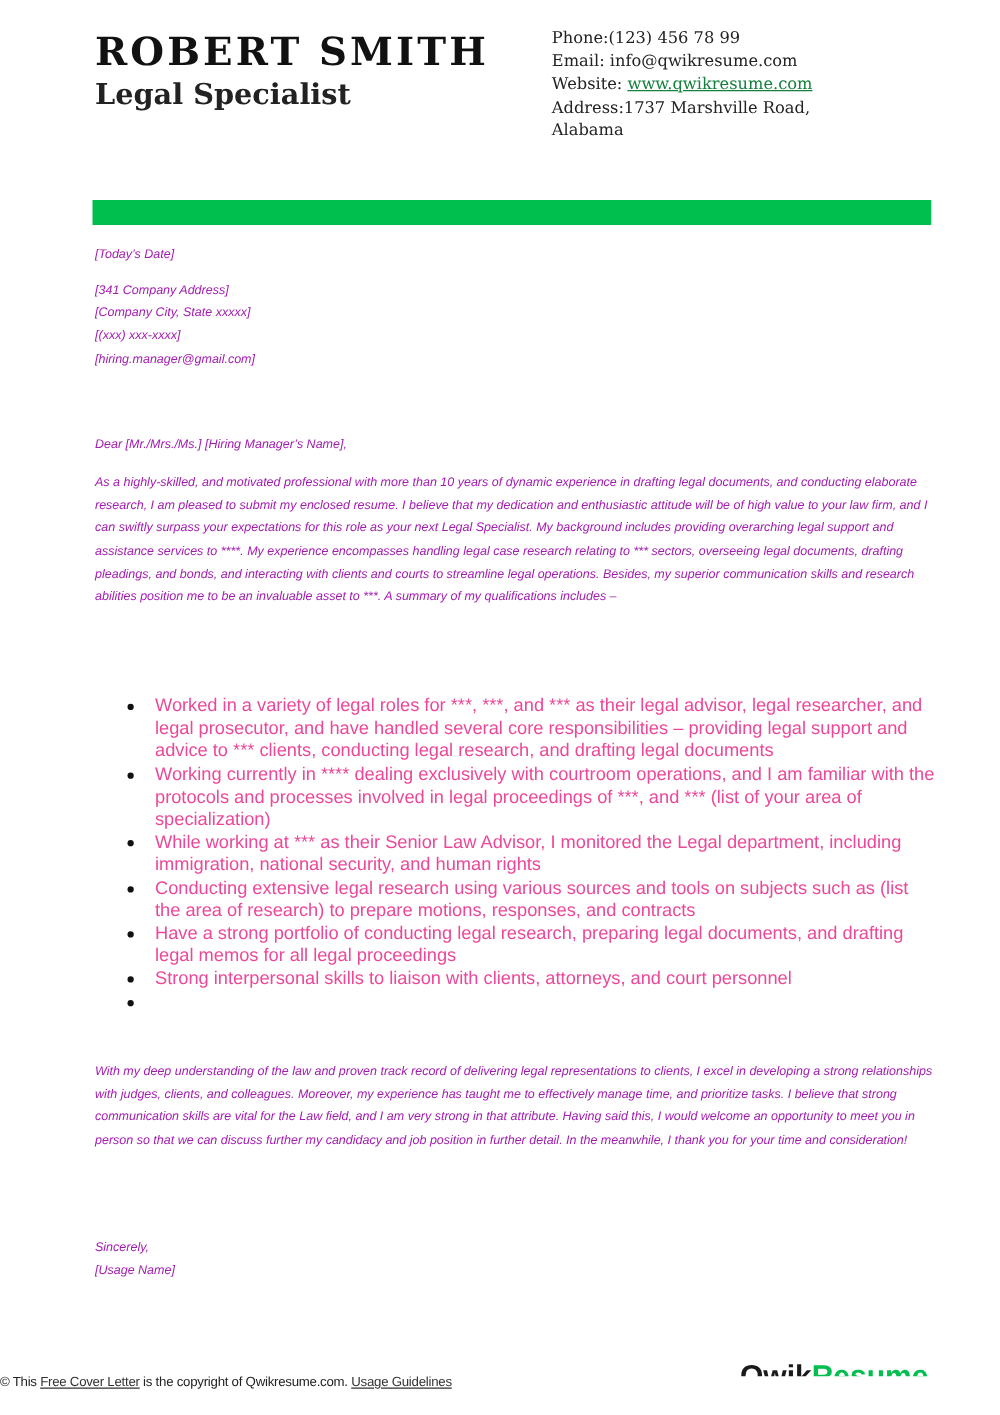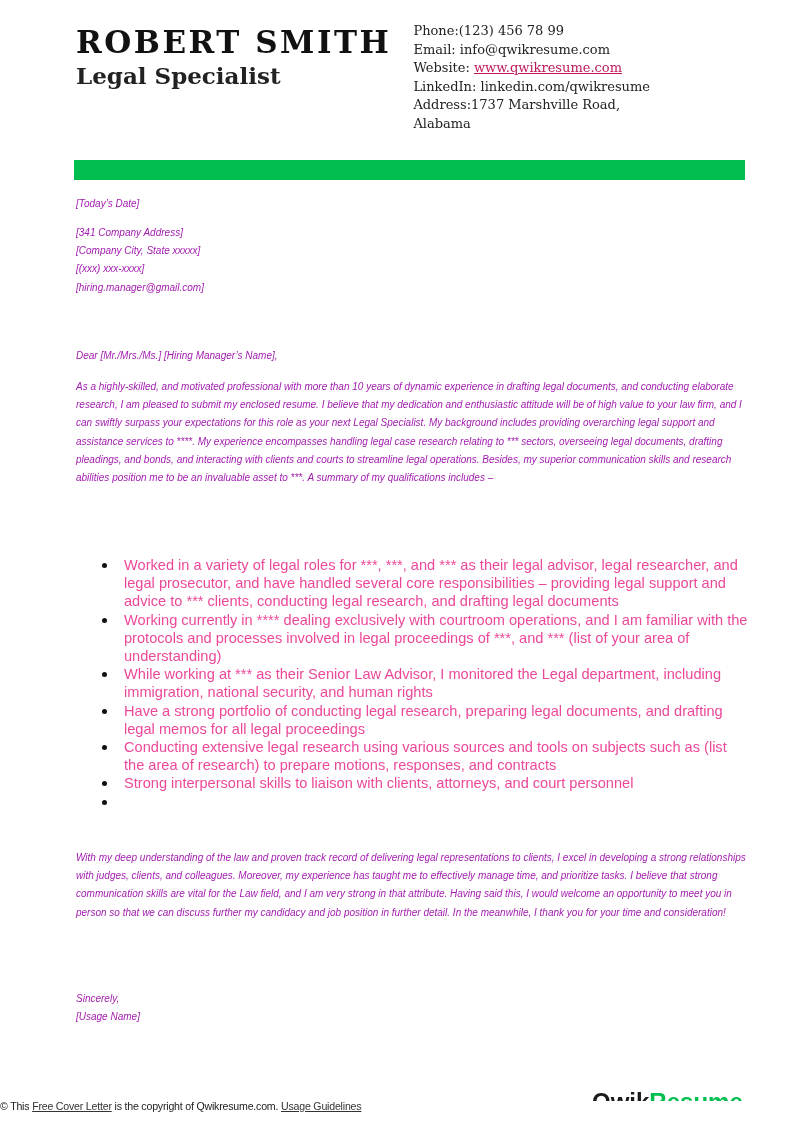--- a/index.html
+++ b/index.html
@@ -44,21 +44,21 @@
     .contact {
       position: absolute;
       right: 60px; top: 22px;
       text-align: left;
       font-family: "DejaVu Serif", serif;
       font-size: 13px;
       line-height: 18.6px;
       color: #222;
     }
     .contact a {
-      color: #be185d;
+      color: #15803d;
       text-decoration: underline;
     }
     .green-bar {
       position: absolute;
       left: 74px; top: 160px;
       width: 671px; height: 20px;
       background: #00bf4f;
     }
     .body-text {
       position: absolute;
@@ -133,21 +133,20 @@
 
 <div class="page">
 
   <h1 class="name">ROBERT SMITH</h1>
   <h2 class="jobtitle">Legal Specialist</h2>
 
   <div class="contact">
     <div>Phone:(123) 456 78 99</div>
     <div>Email: info@qwikresume.com</div>
     <div><span>Website: </span><a>www.qwikresume.com</a></div>
-    <div>LinkedIn: linkedin.com/qwikresume</div>
     <div>Address:1737 Marshville Road,</div>
     <div>Alabama</div>
   </div>
 
   <div class="green-bar"></div>
 
   <p class="body-text date">[Today’s Date]</p>
 
   <div class="body-text addr">
     <div>[341 Company Address]</div>
@@ -155,24 +154,24 @@
     <div>[(xxx) xxx-xxxx]</div>
     <div>[hiring.manager@gmail.com]</div>
   </div>
 
   <p class="body-text salutation">Dear [Mr./Mrs./Ms.] [Hiring Manager’s Name],</p>
 
   <p class="body-text para1">As a highly-skilled, and motivated professional with more than 10 years of dynamic experience in drafting legal documents, and conducting elaborate research, I am pleased to submit my enclosed resume. I believe that my dedication and enthusiastic attitude will be of high value to your law firm, and I can swiftly surpass your expectations for this role as your next Legal Specialist. My background includes providing overarching legal support and assistance services to ****. My experience encompasses handling legal case research relating to *** sectors, overseeing legal documents, drafting pleadings, and bonds, and interacting with clients and courts to streamline legal operations. Besides, my superior communication skills and research abilities position me to be an invaluable asset to ***. A summary of my qualifications includes –</p>
 
   <ul class="bullets">
     <li><span class="dot"></span><span>Worked in a variety of legal roles for ***, ***, and *** as their legal advisor, legal researcher, and legal prosecutor, and have handled several core responsibilities – providing legal support and advice to *** clients, conducting legal research, and drafting legal documents</span></li>
-    <li><span class="dot"></span><span>Working currently in **** dealing exclusively with courtroom operations, and I am familiar with the protocols and processes involved in legal proceedings of ***, and *** (list of your area of understanding)</span></li>
+    <li><span class="dot"></span><span>Working currently in **** dealing exclusively with courtroom operations, and I am familiar with the protocols and processes involved in legal proceedings of ***, and *** (list of your area of specialization)</span></li>
     <li><span class="dot"></span><span>While working at *** as their Senior Law Advisor, I monitored the Legal department, including immigration, national security, and human rights</span></li>
+    <li><span class="dot"></span><span>Conducting extensive legal research using various sources and tools on subjects such as (list the area of research) to prepare motions, responses, and contracts</span></li>
     <li><span class="dot"></span><span>Have a strong portfolio of conducting legal research, preparing legal documents, and drafting legal memos for all legal proceedings</span></li>
-    <li><span class="dot"></span><span>Conducting extensive legal research using various sources and tools on subjects such as (list the area of research) to prepare motions, responses, and contracts</span></li>
     <li><span class="dot"></span><span>Strong interpersonal skills to liaison with clients, attorneys, and court personnel</span></li>
     <li><span class="dot"></span></li>
   </ul>
 
   <p class="body-text para2">With my deep understanding of the law and proven track record of delivering legal representations to clients, I excel in developing a strong relationships with judges, clients, and colleagues. Moreover, my experience has taught me to effectively manage time, and prioritize tasks. I believe that strong communication skills are vital for the Law field, and I am very strong in that attribute. Having said this, I would welcome an opportunity to meet you in person so that we can discuss further my candidacy and job position in further detail. In the meanwhile, I thank you for your time and consideration!</p>
 
   <div class="body-text closing">
     <div>Sincerely,</div>
     <div>[Usage Name]</div>
   </div>

